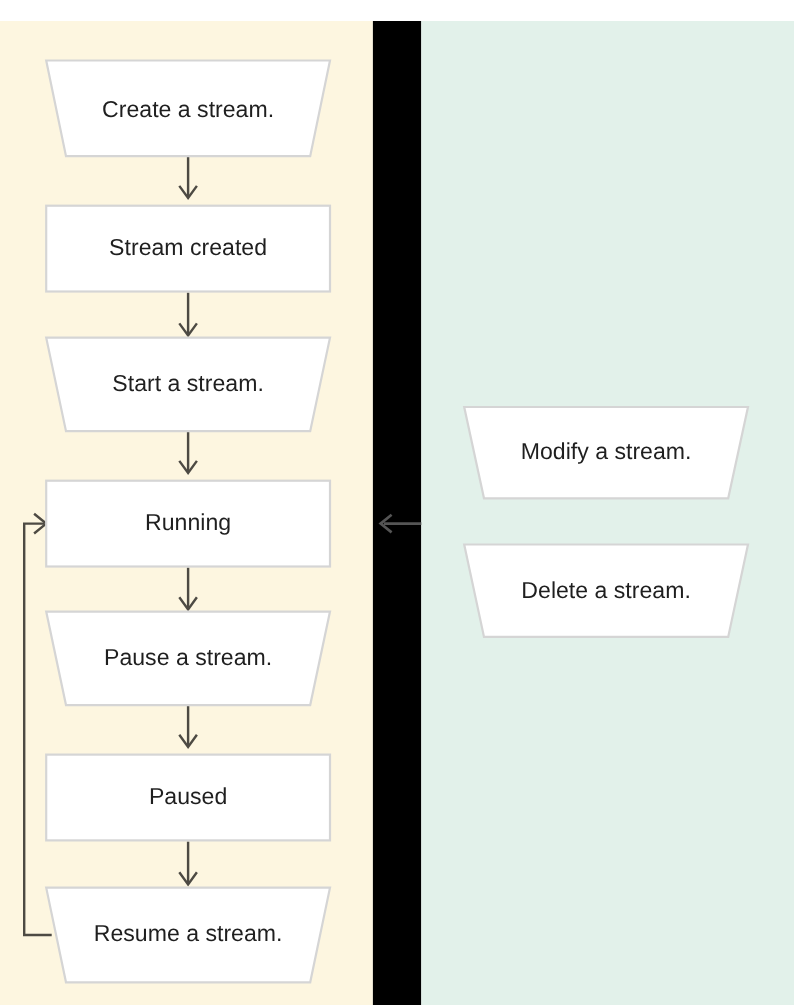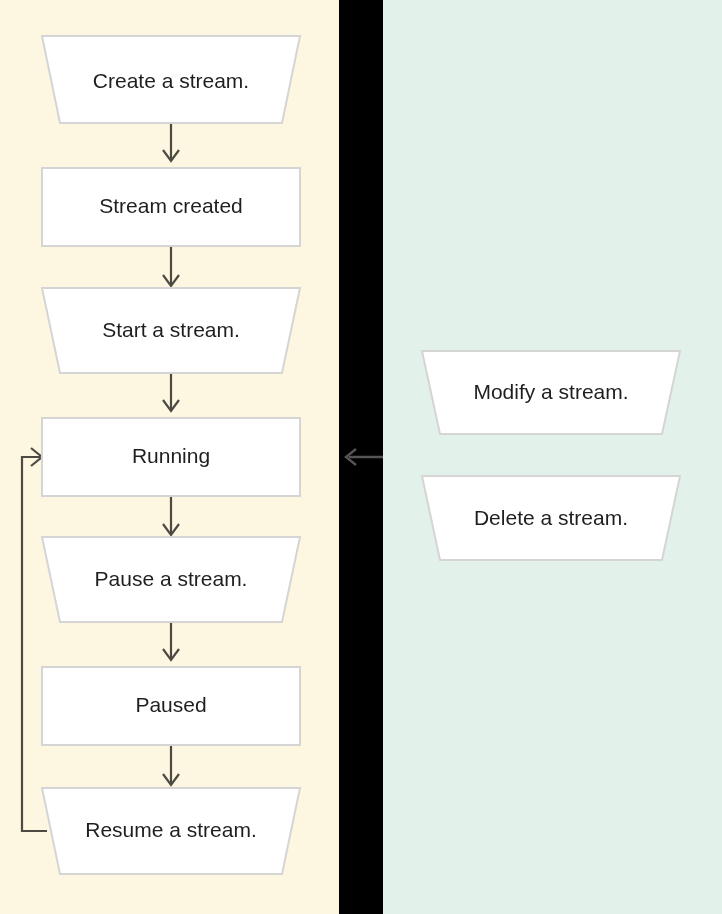--- a/index.html
+++ b/index.html
@@ -10,20 +10,21 @@
   body {
     width: 722px;
     height: 914px;
     font-family: "Liberation Sans", sans-serif;
     overflow: hidden;
   }
   #diagram-root {
     position: relative;
     width: 722px;
     height: 704px;
+    margin-top: 19px;
   }
   svg.flow {
     display: block;
     width: 722px;
     height: 914px;
   }
   .node-label {
     font-family: "Liberation Sans", sans-serif;
     font-size: 21px;
     fill: #1f1f1f;

